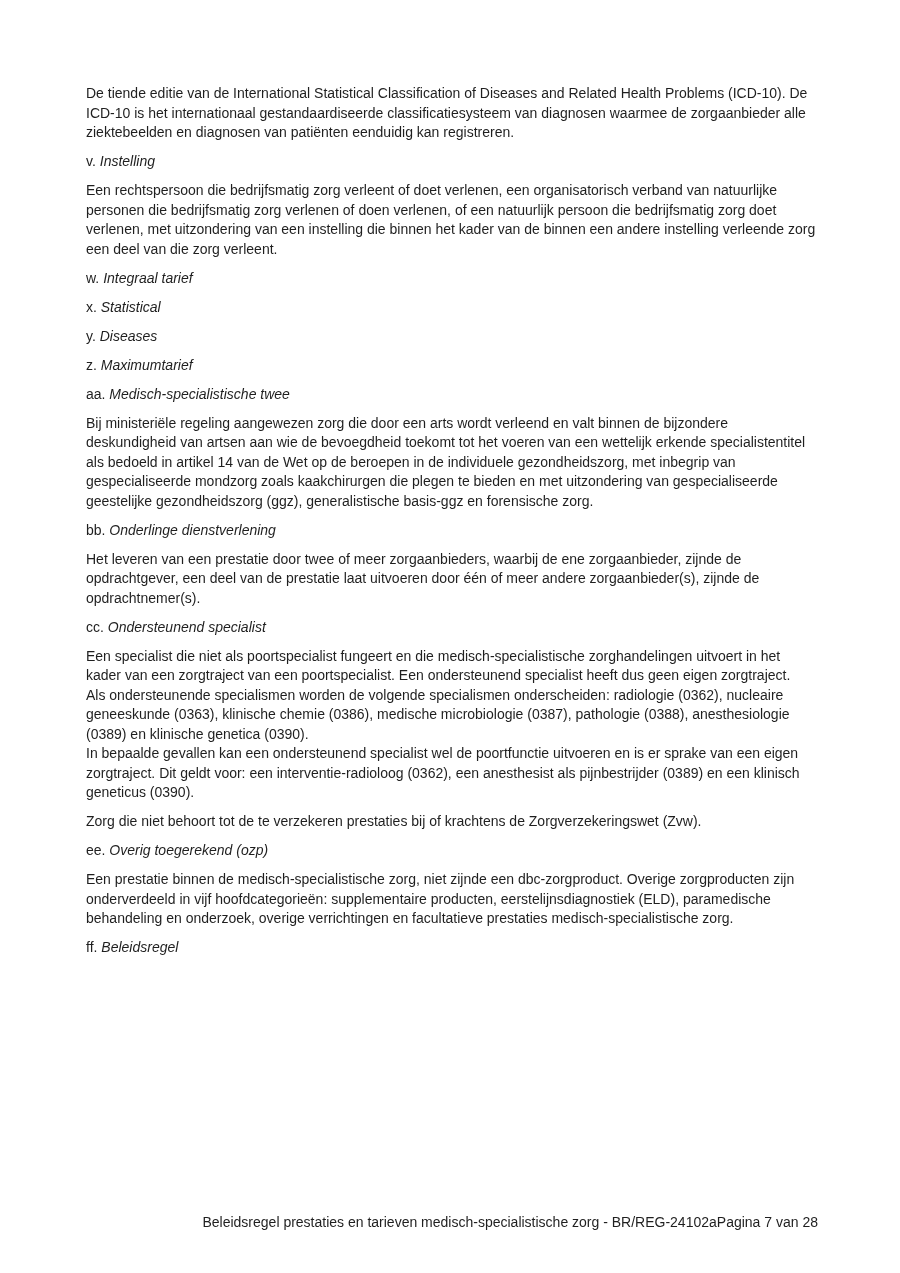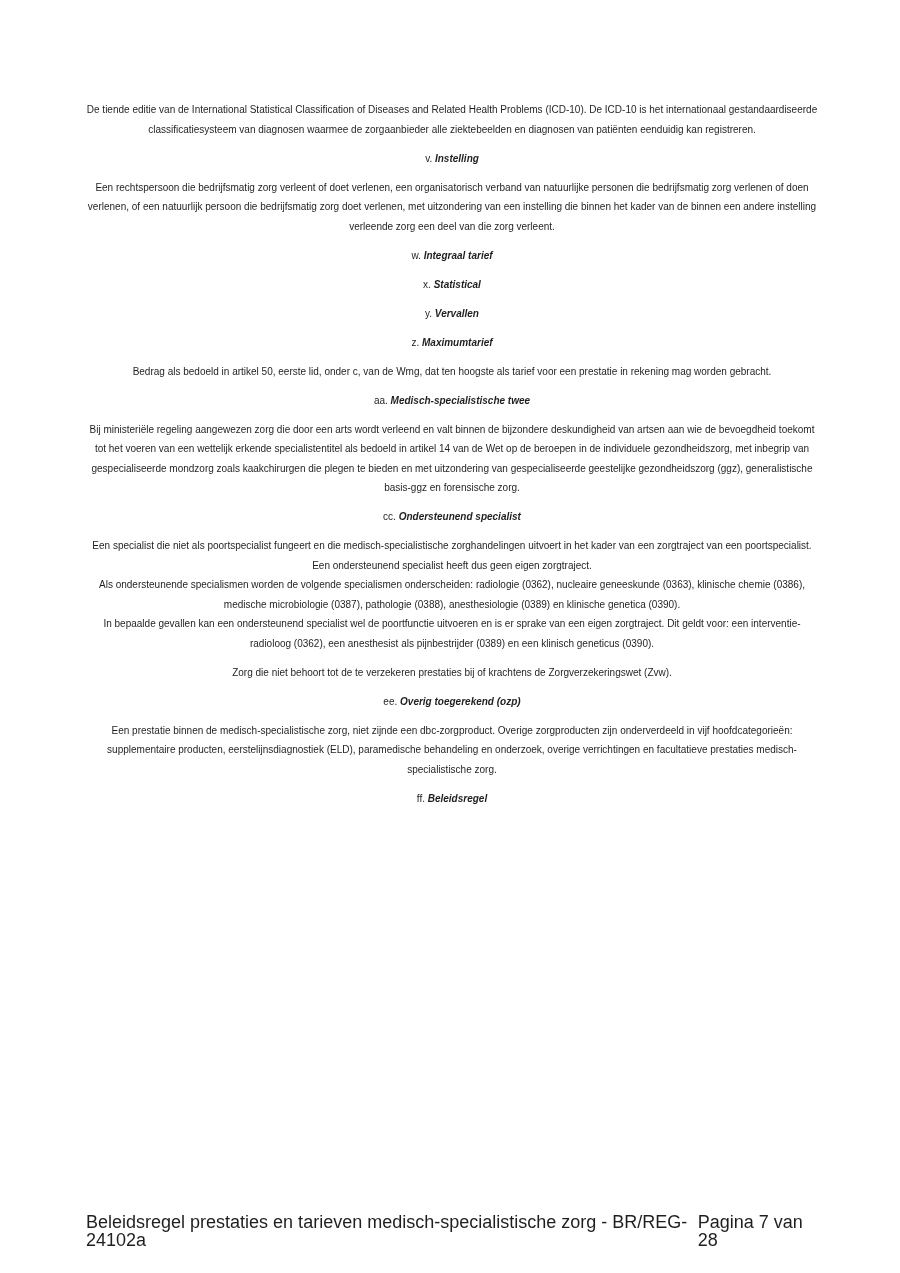--- a/index.html
+++ b/index.html
@@ -11,67 +11,67 @@
     position: relative;
     width: 900px;
     height: 1273px;
     font-family: "Liberation Sans", sans-serif;
     color: #1f1f1f;
     overflow: hidden;
   }
   .content {
     position: absolute;
     left: 86px;
-    top: 100px;
+    top: 84px;
     width: 732px;
-    font-size: 10px;
+    font-size: 14px;
     line-height: 19.5px;
-    text-align: center;
+    text-align: left;
   }
   .body-par {
     margin: 0 0 9.5px 0;
     white-space: pre-line;
   }
   .term-heading {
     margin: 0 0 9.5px 0;
   }
   .term-heading .prefix {
     font-style: normal;
   }
   .term-heading .term {
     font-style: italic;
-    font-weight: bold;
   }
   .footer {
     position: absolute;
     left: 86px;
     top: 1213px;
     width: 732px;
     display: flex;
-    justify-content: center;
-    font-size: 18px;
+    justify-content: flex-end;
+    font-size: 14px;
     line-height: 18px;
     color: #1f1f1f;
   }
 </style>
 </head>
 <body>
 
 <div class="page">
   <div class="content">
       <p class="body-par">De tiende editie van de International Statistical Classification of Diseases and Related Health Problems (ICD-10). De ICD-10 is het internationaal gestandaardiseerde classificatiesysteem van diagnosen waarmee de zorgaanbieder alle ziektebeelden en diagnosen van patiënten eenduidig kan registreren.</p>
       <div class="term-heading"><span class="prefix">v. </span><span class="term">Instelling</span></div>
       <p class="body-par">Een rechtspersoon die bedrijfsmatig zorg verleent of doet verlenen, een organisatorisch verband van natuurlijke personen die bedrijfsmatig zorg verlenen of doen verlenen, of een natuurlijk persoon die bedrijfsmatig zorg doet verlenen, met uitzondering van een instelling die binnen het kader van de binnen een andere instelling verleende zorg een deel van die zorg verleent.</p>
       <div class="term-heading"><span class="prefix">w. </span><span class="term">Integraal tarief</span></div>
       <div class="term-heading"><span class="prefix">x. </span><span class="term">Statistical</span></div>
-      <div class="term-heading"><span class="prefix">y. </span><span class="term">Vervallen</span></div>
+      <div class="term-heading"><span class="prefix">y. </span><span class="term">Diseases</span></div>
       <div class="term-heading"><span class="prefix">z. </span><span class="term">Maximumtarief</span></div>
-      <p class="body-par">Bedrag als bedoeld in artikel 50, eerste lid, onder c, van de Wmg, dat ten hoogste als tarief voor een prestatie in rekening mag worden gebracht.</p>
       <div class="term-heading"><span class="prefix">aa. </span><span class="term">Medisch-specialistische twee</span></div>
       <p class="body-par">Bij ministeriële regeling aangewezen zorg die door een arts wordt verleend en valt binnen de bijzondere deskundigheid van artsen aan wie de bevoegdheid toekomt tot het voeren van een wettelijk erkende specialistentitel als bedoeld in artikel 14 van de Wet op de beroepen in de individuele gezondheidszorg, met inbegrip van gespecialiseerde mondzorg zoals kaakchirurgen die plegen te bieden en met uitzondering van gespecialiseerde geestelijke gezondheidszorg (ggz), generalistische basis-ggz en forensische zorg.</p>
+      <div class="term-heading"><span class="prefix">bb. </span><span class="term">Onderlinge dienstverlening</span></div>
+      <p class="body-par">Het leveren van een prestatie door twee of meer zorgaanbieders, waarbij de ene zorgaanbieder, zijnde de opdrachtgever, een deel van de prestatie laat uitvoeren door één of meer andere zorgaanbieder(s), zijnde de opdrachtnemer(s).</p>
       <div class="term-heading"><span class="prefix">cc. </span><span class="term">Ondersteunend specialist</span></div>
       <p class="body-par">Een specialist die niet als poortspecialist fungeert en die medisch-specialistische zorghandelingen uitvoert in het kader van een zorgtraject van een poortspecialist. Een ondersteunend specialist heeft dus geen eigen zorgtraject.
 Als ondersteunende specialismen worden de volgende specialismen onderscheiden: radiologie (0362), nucleaire geneeskunde (0363), klinische chemie (0386), medische microbiologie (0387), pathologie (0388), anesthesiologie (0389) en klinische genetica (0390).
 In bepaalde gevallen kan een ondersteunend specialist wel de poortfunctie uitvoeren en is er sprake van een eigen zorgtraject. Dit geldt voor: een interventie-radioloog (0362), een anesthesist als pijnbestrijder (0389) en een klinisch geneticus (0390).</p>
       <p class="body-par">Zorg die niet behoort tot de te verzekeren prestaties bij of krachtens de Zorgverzekeringswet (Zvw).</p>
       <div class="term-heading"><span class="prefix">ee. </span><span class="term">Overig toegerekend (ozp)</span></div>
       <p class="body-par">Een prestatie binnen de medisch-specialistische zorg, niet zijnde een dbc-zorgproduct. Overige zorgproducten zijn onderverdeeld in vijf hoofdcategorieën: supplementaire producten, eerstelijnsdiagnostiek (ELD), paramedische behandeling en onderzoek, overige verrichtingen en facultatieve prestaties medisch-specialistische zorg.</p>
       <div class="term-heading"><span class="prefix">ff. </span><span class="term">Beleidsregel</span></div>
     </div>
   <div class="footer">

